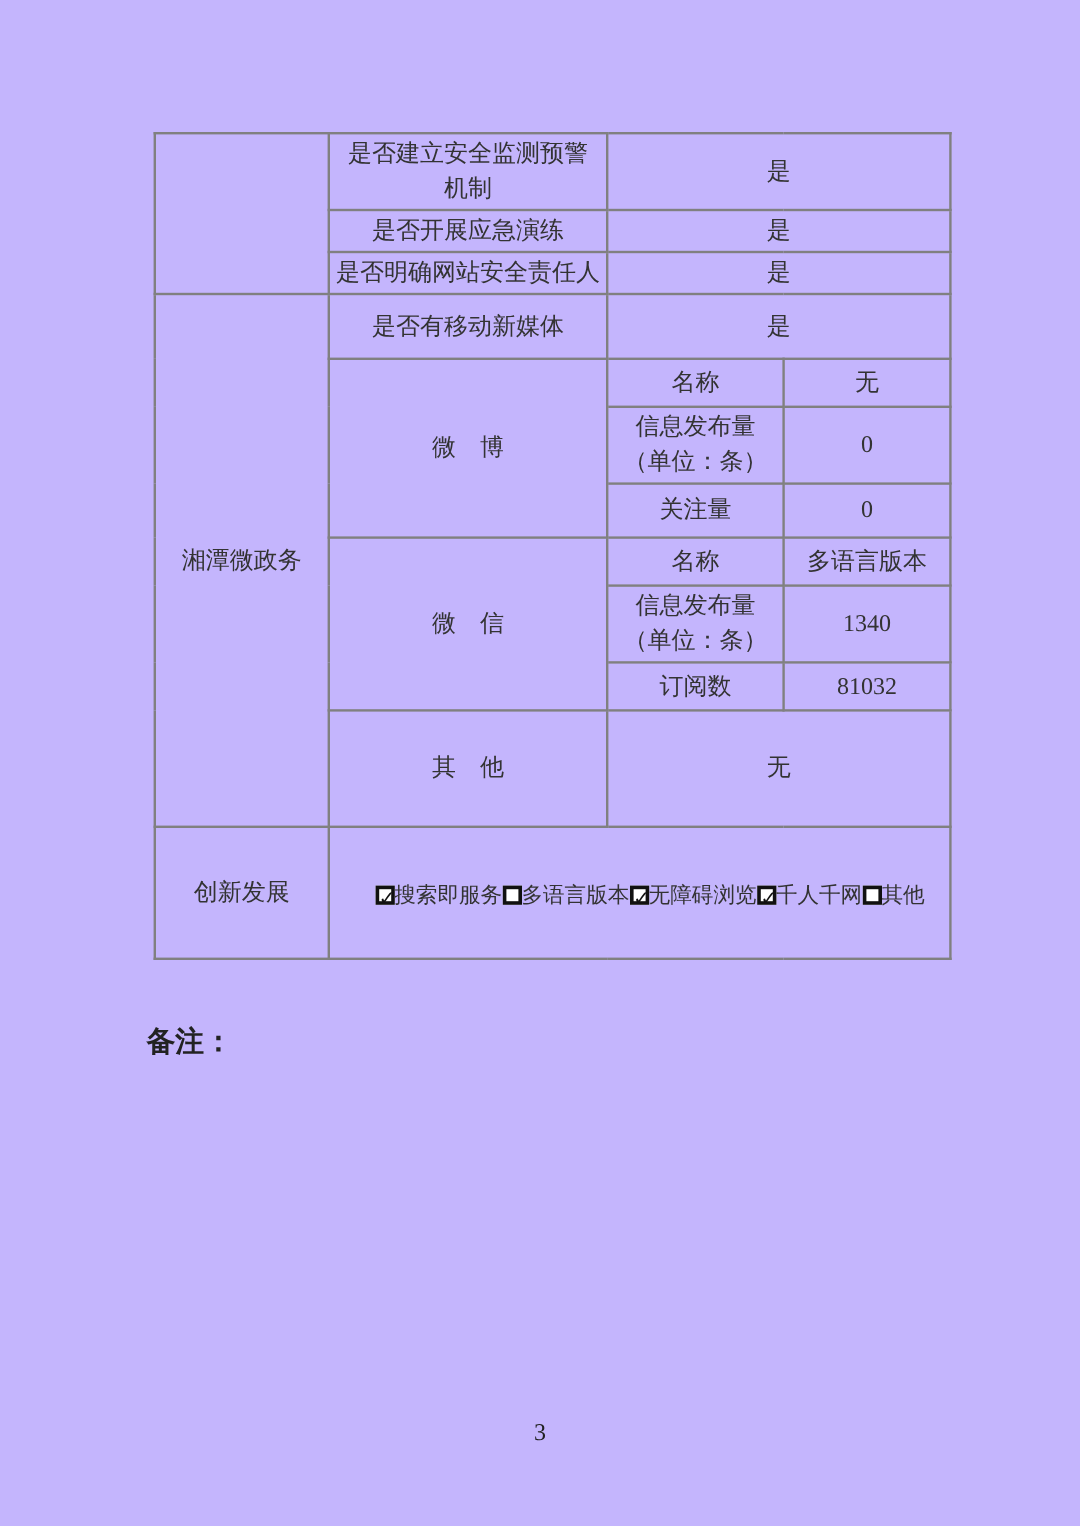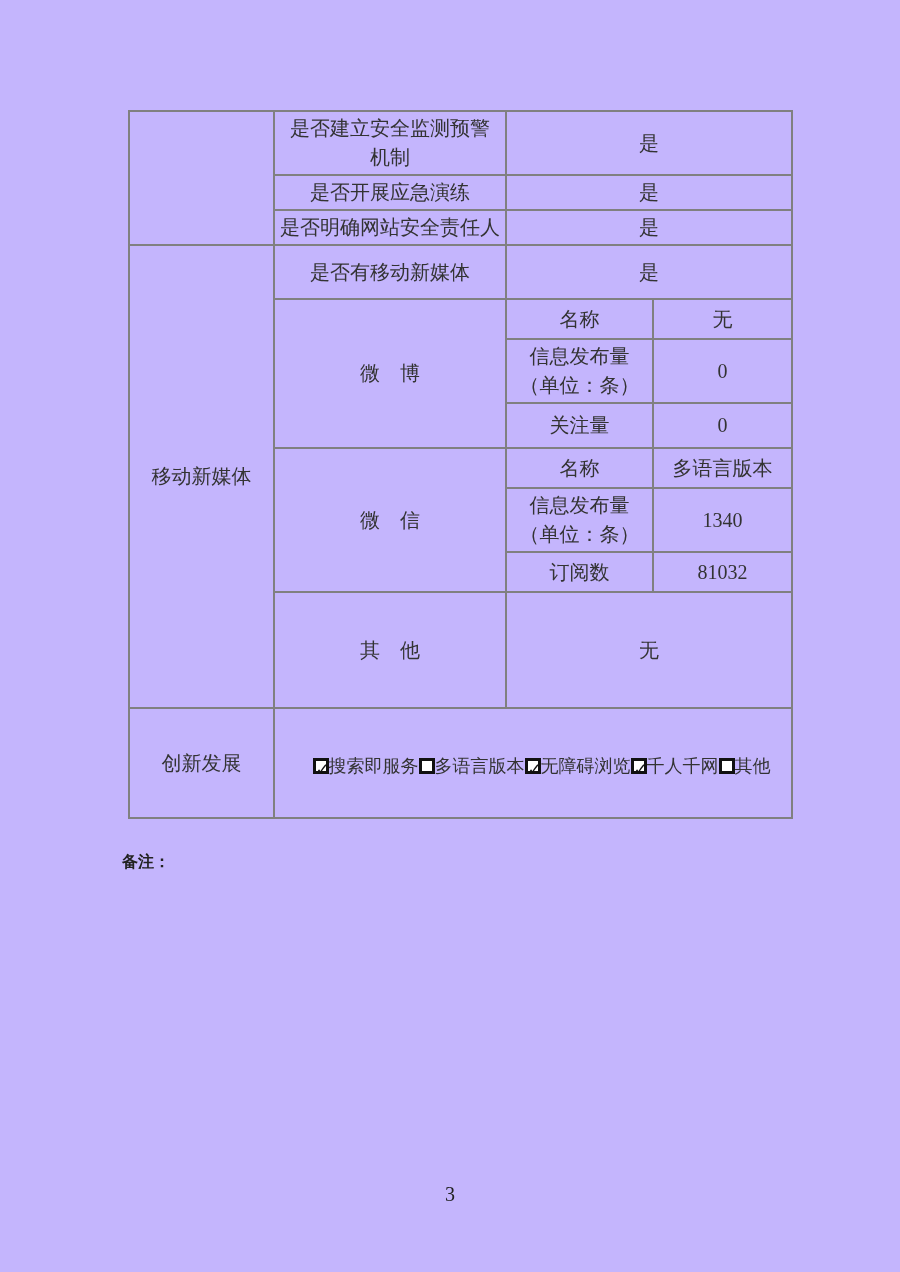--- a/index.html
+++ b/index.html
@@ -24,40 +24,40 @@
   tr.r1  { height:54px; }
   tr.r2  { height:34px; }
   tr.r3  { height:35px; }
   tr.r4  { height:54px; }
   tr.r5  { height:40px; }
   tr.r6  { height:56px; }
   tr.r7  { height:45px; }
   tr.r8  { height:40px; }
   tr.r9  { height:55px; }
   tr.r10 { height:40px; }
-  tr.r11 { height:116px; }
+  tr.r11 { height:97px; }
   tr.r12 { height:110px; }
 
   .cb-line { position:relative; top:-12px; white-space:nowrap; font-size:18px;padding-left:17px; }
   .cb {
     display:inline-block; width:16px; height:16px;
     border:3px solid #111111; background:#ffffff;
     vertical-align:-2px; position:relative;
   }
   .cb.checked::after {
     content:"\2713";
     position:absolute; left:0px; top:-4px;
     font-size:17px; font-weight:bold; color:#111111;
     font-family:"DejaVu Sans",sans-serif;
   }
   .cb-label { font-size:18px; }
 
   .remarks {
     position:absolute; left:122px; top:852px;
-    font-size:16px; font-weight:bold; color:#222222;
+    font-size:24px; font-weight:bold; color:#222222;
   }
   .page-number {
     position:absolute; left:0; right:0; top:1183px;
     text-align:center; font-size:20px; color:#222222;
   }
 </style>
 </head>
 <body>
 
 <div class="page">
@@ -79,21 +79,21 @@
       <tr class="r2">
         <td>是否开展应急演练</td>
         <td colspan="2">是</td>
       </tr>
       <tr class="r3">
         <td>是否明确网站安全责任人</td>
         <td colspan="2">是</td>
       </tr>
 
       <tr class="r4">
-        <td rowspan="8">移动新媒体</td>
+        <td rowspan="8">湘潭微政务</td>
         <td>是否有移动新媒体</td>
         <td colspan="2">是</td>
       </tr>
 
       <tr class="r5">
         <td rowspan="3">微　博</td>
         <td>名称</td>
         <td>无</td>
       </tr>
       <tr class="r6">

